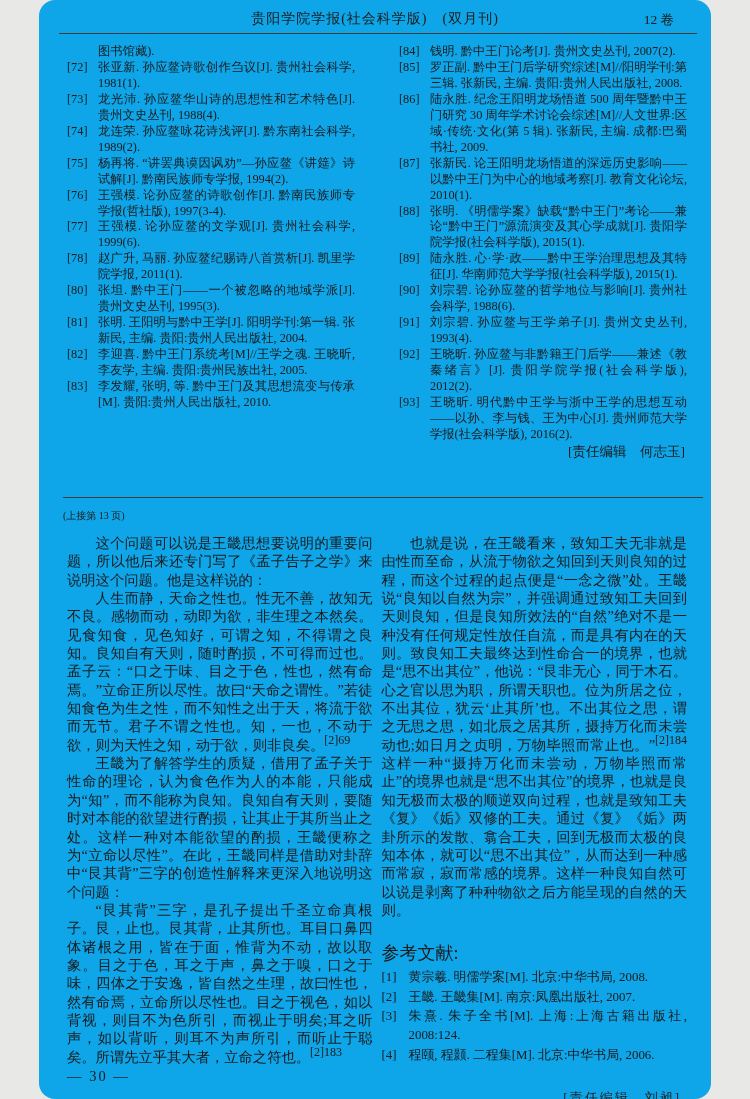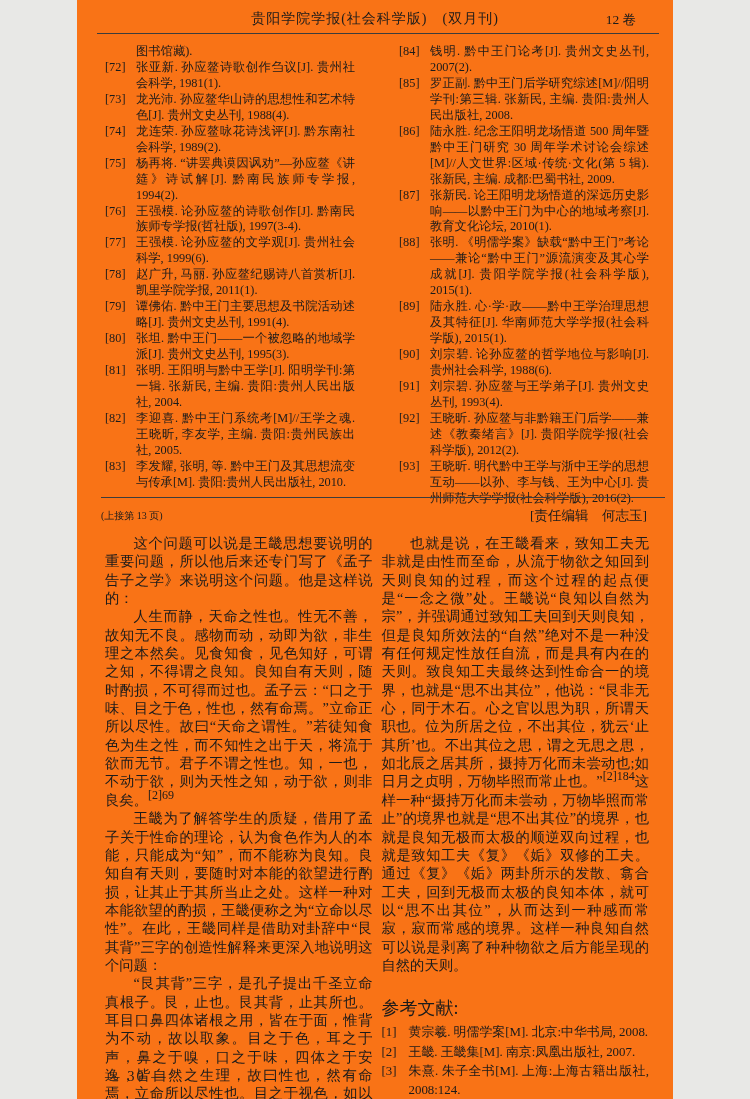--- a/index.html
+++ b/index.html
@@ -1,23 +1,24 @@
 <!DOCTYPE html>
 <html><head>
 <meta charset="utf-8">
 <style>
   html,body { margin:0; padding:0; background:#e8e8e6; }
   .page {
     position:relative;
-    width:596px; height:1099px;
+    width:672px; height:1099px;
     margin:0 auto;
-    background:#f97316;
+    background:#0ea5e9;
     font-family:"Liberation Serif","DejaVu Serif",serif;
     color:#1b1b1b;
     overflow:hidden;
+    border-radius:16px;
   }
   
   .header { position:absolute; top:10px; left:25px; right:25px; height:22px; }
   .header-title { text-align:center; font-size:14px; letter-spacing:1px; }
   .header-vol { position:absolute; right:12px; top:1px; font-size:13.5px; }
   .header-rule { position:absolute; top:33px; left:20px; right:14px; border-top:1.6px solid #3c3c3c; }
 
   
   .top-section { position:absolute; top:44px; left:28px; right:24px; display:flex; gap:44px; }
   .refcol { width:336px; }
@@ -82,24 +83,20 @@
           <span class="ref-num">[76]</span>
           <span class="ref-text">王强模. 论孙应鳌的诗歌创作[J]. 黔南民族师专学报(哲社版), 1997(3-4).</span>
         </div>
         <div class="ref-item">
           <span class="ref-num">[77]</span>
           <span class="ref-text">王强模. 论孙应鳌的文学观[J]. 贵州社会科学, 1999(6).</span>
         </div>
         <div class="ref-item">
           <span class="ref-num">[78]</span>
           <span class="ref-text">赵广升, 马丽. 孙应鳌纪赐诗八首赏析[J]. 凯里学院学报, 2011(1).</span>
-        </div>
-        <div class="ref-item">
-          <span class="ref-num">[79]</span>
-          <span class="ref-text">谭佛佑. 黔中王门主要思想及书院活动述略[J]. 贵州文史丛刊, 1991(4).</span>
         </div>
         <div class="ref-item">
           <span class="ref-num">[80]</span>
           <span class="ref-text">张坦. 黔中王门——一个被忽略的地域学派[J]. 贵州文史丛刊, 1995(3).</span>
         </div>
         <div class="ref-item">
           <span class="ref-num">[81]</span>
           <span class="ref-text">张明. 王阳明与黔中王学[J]. 阳明学刊:第一辑. 张新民, 主编. 贵阳:贵州人民出版社, 2004.</span>
         </div>
         <div class="ref-item">

